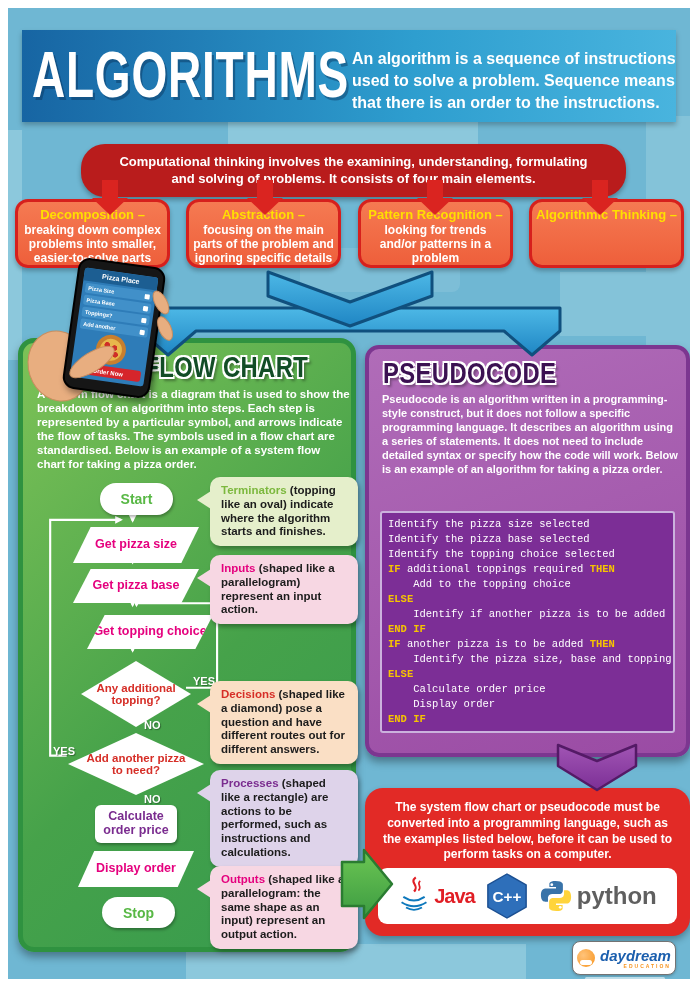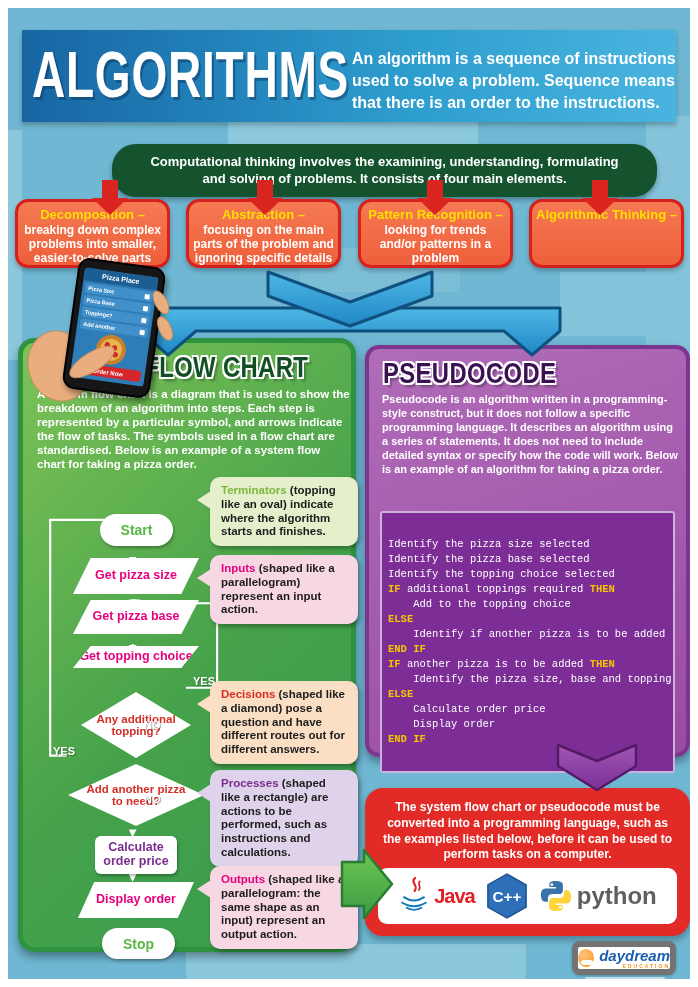--- a/index.html
+++ b/index.html
@@ -13,22 +13,22 @@
   .header{ position:absolute; left:22px; top:30px; width:654px; height:92px; z-index:2;
     background:linear-gradient(90deg,#1765a3 0%,#2e9ecf 60%,#49b4de 100%);
     box-shadow:0 3px 5px rgba(0,0,0,.25); }
   .poster-title{ position:absolute; left:10px; top:8px; color:#fff; font-size:64px; font-weight:bold;
     letter-spacing:1px; transform:scaleX(.72); transform-origin:left center; white-space:nowrap;
     text-shadow:3px 3px 0 rgba(8,50,90,.45); }
   .header-desc{ position:absolute; left:330px; top:18px; width:330px; color:#fff;
     font-size:16px; font-weight:bold; line-height:1.38; }
 
   
-  .banner{ position:absolute; left:112px; top:144px; width:545px; height:53px; z-index:2;
-    background:#14532d; border-radius:24px; box-shadow:0 3px 5px rgba(0,0,0,.3);
+  .banner{ position:absolute; left:81px; top:144px; width:545px; height:53px; z-index:2;
+    background:#b91c1c; border-radius:24px; box-shadow:0 3px 5px rgba(0,0,0,.3);
     display:flex; align-items:center; justify-content:flex-start; }
   .banner p{ color:#fff; font-size:13px; font-weight:bold; text-align:center; line-height:1.3; padding:0 28px; }
   .red-arrow{ position:absolute; top:180px; width:36px; height:36px; z-index:3; }
   .red-arrow .stem{ position:absolute; left:10px; top:0; width:16px; height:20px; background:#da2420; }
   .red-arrow .head{ position:absolute; left:0; top:18px; width:0; height:0;
     border-left:18px solid transparent; border-right:18px solid transparent; border-top:17px solid #da2420; }
   .elem-box{ position:absolute; top:199px; width:155px; height:69px; z-index:2;
     background:linear-gradient(180deg,#f57a52,#ee5f3b); border:3px solid #d6201d; border-radius:13px;
     text-align:center; padding-top:6px; box-shadow:0 3px 4px rgba(0,0,0,.25); }
   .elem-box .t{ color:#ffdf00; font-size:13px; font-weight:bold; line-height:1.15; }
@@ -66,21 +66,21 @@
   .panel-title{ position:absolute; left:14px; top:8px; font-weight:bold; font-size:29px;
     letter-spacing:.5px; transform:scaleX(.82); transform-origin:left center; white-space:nowrap;
     text-shadow:-2px -2px 0 #fff,2px -2px 0 #fff,-2px 2px 0 #fff,2px 2px 0 #fff,4px 4px 3px rgba(0,0,0,.35); }
   .green-panel .panel-title{ color:#124d26; }
   .purple-panel .panel-title{ color:#3c1152; }
   .panel-intro{ position:absolute; color:#fff; font-weight:bold; }
   .green-panel .panel-intro{ left:14px; top:44px; width:314px; font-size:11.5px; line-height:1.22; }
 
   .flow-svg{ position:absolute; inset:0; width:100%; height:100%; }
   .fc-node{ position:absolute; background:#fff; display:flex; align-items:center; justify-content:center;
-    text-align:center; font-weight:bold;margin-top:31px; }
+    text-align:center; font-weight:bold; }
   .pill{ border-radius:17px; box-shadow:1px 2px 3px rgba(0,0,0,.3); color:#58b845; font-size:14px; }
   .para{ clip-path:polygon(14% 0,100% 0,86% 100%,0 100%); color:#e5007e; font-size:12.5px; line-height:1.1; }
   .diamond{ clip-path:polygon(50% 0,100% 50%,50% 100%,0 50%); color:#d62e27; font-size:11.5px; line-height:1.08; }
   .proc{ border-radius:6px; box-shadow:1px 2px 3px rgba(0,0,0,.3); color:#7a2c8f; font-size:12.5px; line-height:1.1; }
   .yn{ position:absolute; color:#fff; font-size:11px; font-weight:bold; text-shadow:1px 1px 1px rgba(0,0,0,.35); }
 
   .callout{ position:absolute; left:187px; width:148px; border-radius:10px; padding:7px 11px;
     font-size:11.5px; font-weight:bold; line-height:1.2; color:#1c1c1c; box-shadow:2px 3px 4px rgba(0,0,0,.3); }
   .callout::before{ content:""; position:absolute; left:-13px; top:14px; width:0; height:0;
     border-top:9px solid transparent; border-bottom:9px solid transparent; }
@@ -91,40 +91,40 @@
   .co-out{ background:#f7d7e3; } .co-out::before{ border-right:14px solid #f7d7e3; }
   .co-term .term{ color:#7cb83e; } .co-in .term{ color:#e5007e; } .co-dec .term{ color:#d62e27; }
   .co-proc .term{ color:#7a2c8f; } .co-out .term{ color:#e5007e; }
 
   
   .purple-panel{ position:absolute; left:365px; top:345px; width:325px; height:412px; z-index:10;
     background:linear-gradient(160deg,#b06cb8,#9a4ba4); border:4px solid #7c3690; border-radius:14px;
     box-shadow:0 5px 9px rgba(0,0,0,.35); }
   .purple-panel .panel-intro{ left:13px; top:44px; width:296px; font-size:11px; line-height:1.27; }
   .code-block{ position:absolute; left:11px; top:162px; width:295px; background:#7c2e96;
-    border:2px solid #cbb2dd; border-radius:3px; padding:24px 6px;
+    border:2px solid #cbb2dd; border-radius:3px; padding:4px 6px;
     font-family:"Liberation Mono", monospace; font-size:10.5px; color:#fff; }
   .code-line{ white-space:pre; line-height:15px; }
   .code-line .kw{ color:#f6c400; font-weight:bold; }
 
   
   .footer-box{ position:absolute; left:365px; top:788px; width:325px; height:148px; z-index:11;
     background:#e22a26; border-radius:18px; box-shadow:0 4px 7px rgba(0,0,0,.3); }
   .footer-box p{ padding:12px 15px 0 15px; color:#fff; font-size:12px; font-weight:bold;
     text-align:center; line-height:1.32; }
   .lang-bar{ position:absolute; left:13px; top:80px; width:299px; height:56px; background:#fff;
     border-radius:9px; display:flex; align-items:center; justify-content:center; gap:10px; }
   .lang{ display:flex; align-items:center; gap:4px; }
   .java-label{ color:#e11e25; font-size:20px; font-weight:bold; letter-spacing:-1px; }
   .python-label{ color:#5f5f5f; font-size:24px; font-weight:bold; }
 
   
   .dd-logo{ position:absolute; left:572px; top:941px; width:104px; height:34px; z-index:20;
-    background:#fff; border-radius:8px; border:6px solid #737373; display:flex; align-items:center;
-    gap:5px; box-shadow:0 1px 3px rgba(0,0,0,.25); }
+    background:#fff; border-radius:8px; border:1px solid #737373; display:flex; align-items:center;
+    justify-content:center; gap:5px; box-shadow:0 1px 3px rgba(0,0,0,.25); }
   .dd-icon{ width:18px; height:18px; border-radius:50%; background:radial-gradient(circle at 35% 35%,#ffc37a,#f7941e); position:relative; }
   .dd-icon::after{ content:""; position:absolute; left:3px; bottom:2px; width:12px; height:5px;
     background:#fff; border-radius:3px; }
   .dd-text{ display:flex; flex-direction:column; align-items:flex-end; }
   .dd-brand{ color:#1b5fae; font-size:15px; font-weight:bold; font-style:italic; line-height:1; }
   .dd-sub{ color:#f7941e; font-size:5px; font-weight:bold; letter-spacing:2px; }
   .dd-fine{ position:absolute; left:585px; top:977px; width:80px; height:3px; z-index:20;
     background:rgba(255,255,255,.55); border-radius:2px; }
 </style>
 </head>
@@ -207,21 +207,21 @@
 
     <div class="fc-node pill" style="left:77px;top:140px;width:73px;height:32px;">
         <span>Start</span>
       </div>
     <div class="fc-node para" style="left:50px;top:184px;width:126px;height:36px;">
         <span>Get pizza size</span>
       </div>
     <div class="fc-node para" style="left:50px;top:226px;width:126px;height:34px;">
         <span>Get pizza base</span>
       </div>
-    <div class="fc-node para" style="left:50px;top:272px;width:126px;height:22px;">
+    <div class="fc-node para" style="left:64px;top:272px;width:126px;height:34px;">
         <span>Get topping choice</span>
       </div>
     <div class="fc-node diamond" style="left:58px;top:318px;width:110px;height:66px;padding:0 12px;">
         <span>Any additional topping?</span>
       </div>
     <div class="fc-node diamond" style="left:45px;top:390px;width:136px;height:62px;padding:0 16px;">
         <span>Add another pizza to need?</span>
       </div>
     <div class="fc-node proc" style="left:72px;top:462px;width:82px;height:38px;">
         <span>Calculate order price</span>

